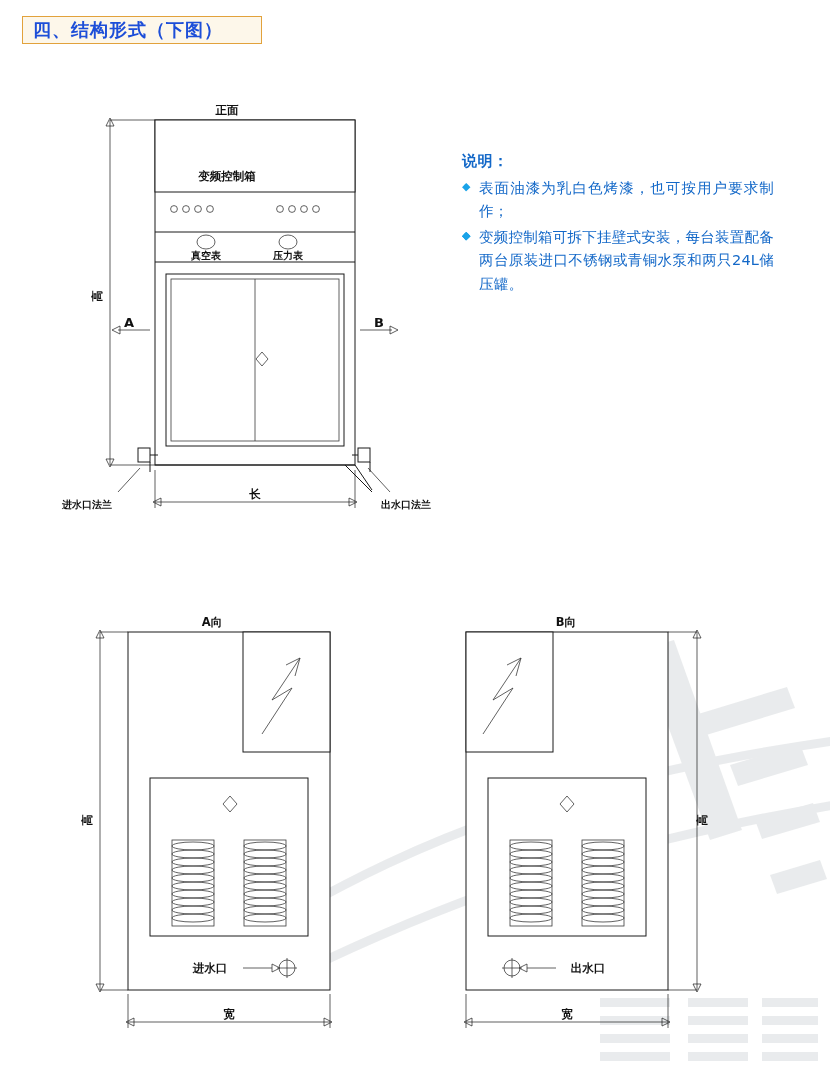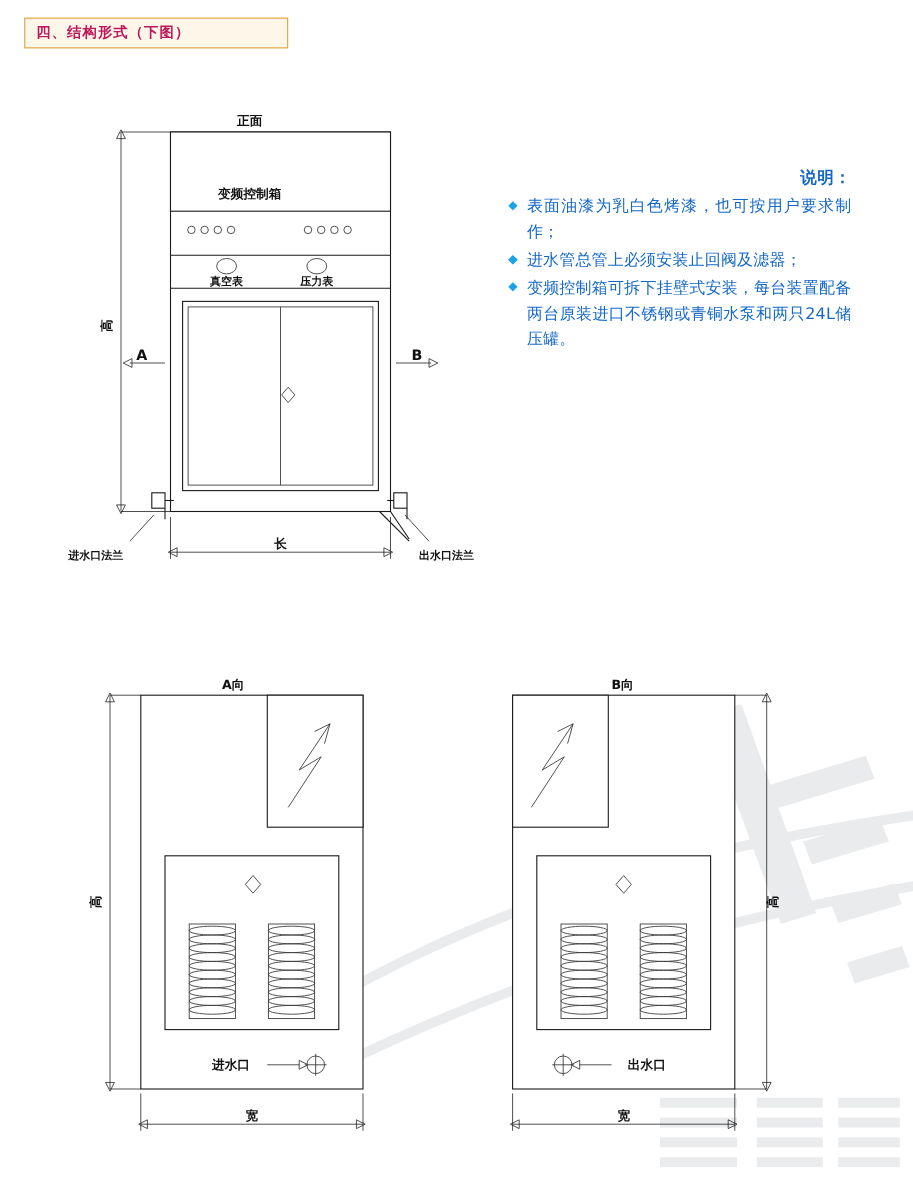--- a/index.html
+++ b/index.html
@@ -28,40 +28,39 @@
     width: 240px;
     height: 28px;
     border: 1px solid #e2a23c;
     background: #fdf7ea;
     box-sizing: border-box;
     display: flex;
     align-items: center;
     padding-left: 10px;
   }
   #section-heading .htext {
-    color: #be185d;
-    font-size: 13px;
+    color: #1d4ed8;
+    font-size: 18px;
     font-weight: bold;
     letter-spacing: 1px;
     white-space: nowrap;
   }
   
   #notes {
     position: absolute;
     left: 462px;
     top: 152px;
     width: 312px;
   }
   #notes .notes-title {
     color: #1368c8;
     font-size: 15px;
     font-weight: bold;
     margin-bottom: 6px;
     letter-spacing: 0.5px;
-    text-align: right;
   }
   #notes ul {
     list-style: none;
     margin: 0;
     padding: 0;
   }
   #notes li {
     position: relative;
     color: #1368c8;
     font-size: 14.5px;
@@ -367,21 +366,20 @@
     <ul>
       <li>
         <span class="bullet">◆</span>
         <span>表面油漆为乳白色烤漆，也可按用户要求制作；</span>
       </li>
       <li>
         <span class="bullet">◆</span>
       </li>
       <li>
         <span class="bullet">◆</span>
-        <span>进水管总管上必须安装止回阀及滤器；</span>
       </li>
       <li>
         <span class="bullet">◆</span>
         <span>变频控制箱可拆下挂壁式安装，每台装置配备两台原装进口不锈钢或青铜水泵和两只24L储压罐。</span>
       </li>
     </ul>
   </div>
 
 </div>
 

